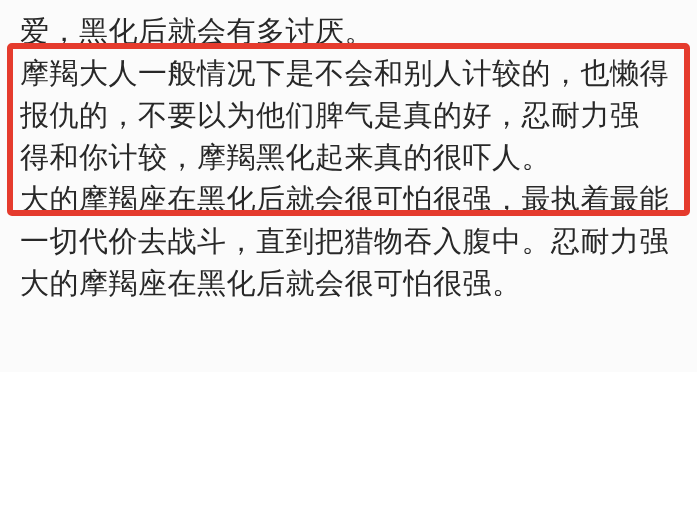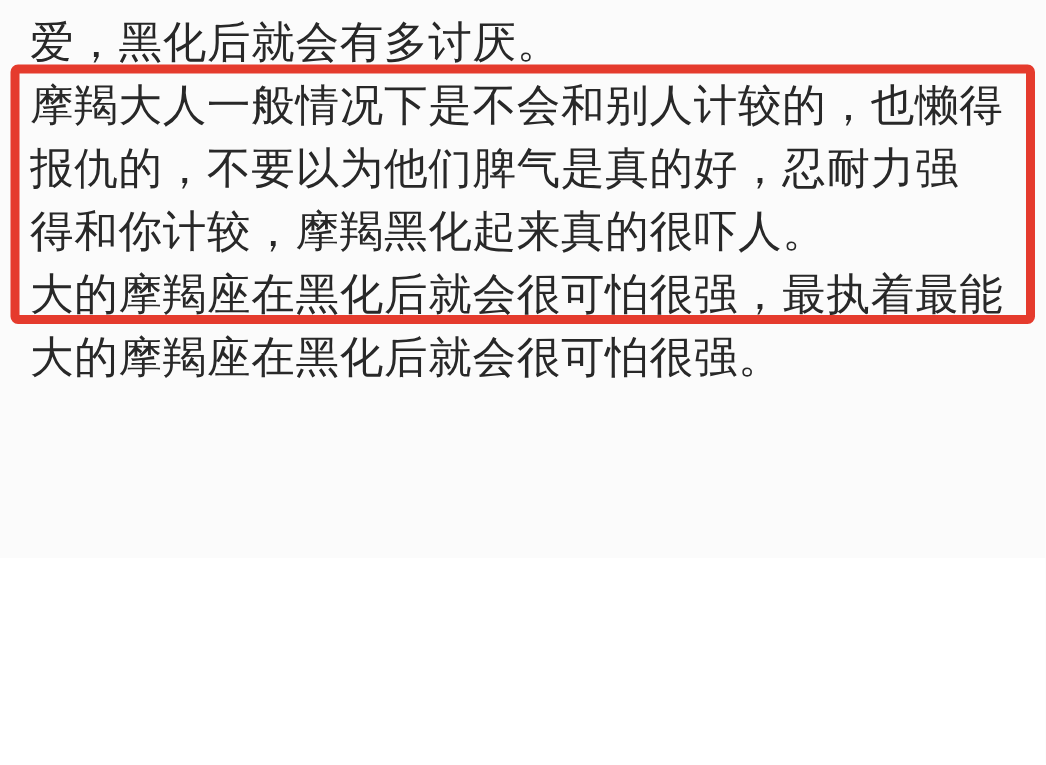--- a/index.html
+++ b/index.html
@@ -5,21 +5,21 @@
   html, body {
     margin: 0;
     padding: 0;
   }
   .page {
     position: relative;
     width: 697px;
     height: 372px;
     background: #fbfbfb;
     overflow: hidden;
-    font-family: Liberation Mono, monospace;
+    font-family: Liberation Sans, sans-serif;
   }
   .text-block {
     position: absolute;
     left: 20px;
     top: 10px;
     width: 670px;
   }
   .line {
     font-size: 29px;
     line-height: 42px;
@@ -53,18 +53,19 @@
 </head>
 <body>
 
 <div class="page" style="background: rgb(251, 251, 251);">
   <div class="text-block">
     <div class="line">爱，黑化后就会有多讨厌。</div>
     <div class="line">摩羯大人一般情况下是不会和别人计较的，也懒得</div>
     <div class="line">报仇的，不要以为他们脾气是真的好，忍耐力强</div>
     <div class="line">得和你计较，摩羯黑化起来真的很吓人。</div>
     <div class="line">大的摩羯座在黑化后就会很可怕很强，最执着最能</div>
+    <div class="line"><span>一切代价去战斗，直到把猎物吞入腹中。</span><span>忍耐力强</span></div>
     <div class="line">大的摩羯座在黑化后就会很可怕很强。</div>
   </div>
 
   <div class="red-box box1" style="border-color: rgb(229, 59, 45);"></div>
   <div class="red-box box2" style="border-color: rgb(229, 59, 45);"></div>
 </div>
 
 </body></html>

